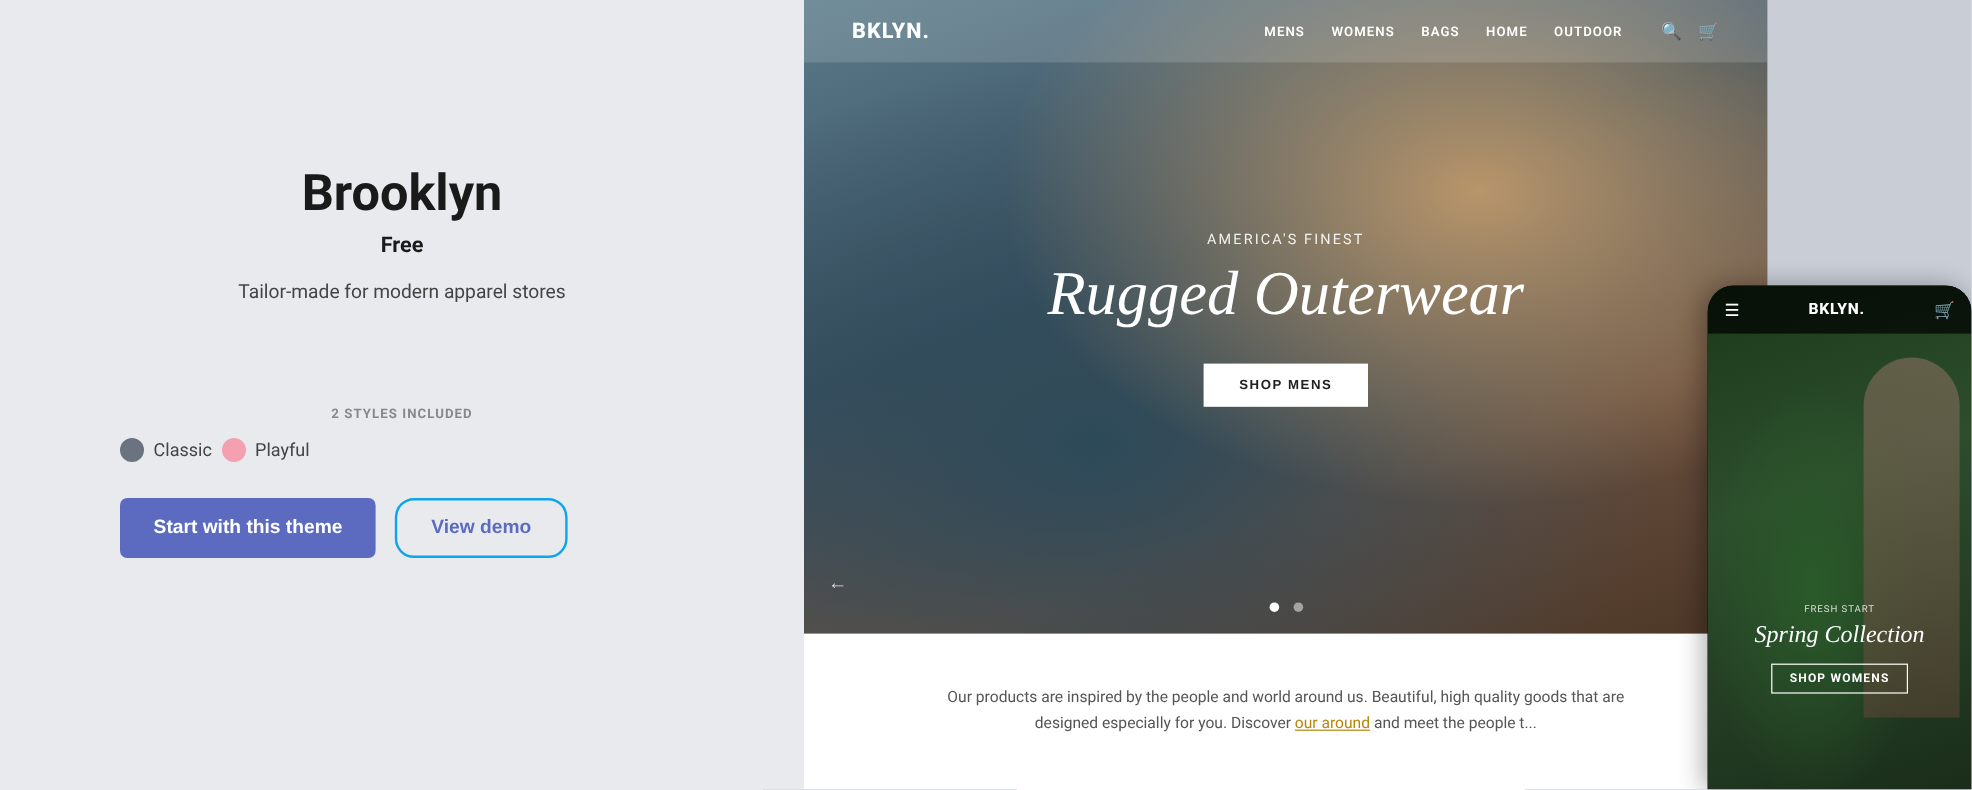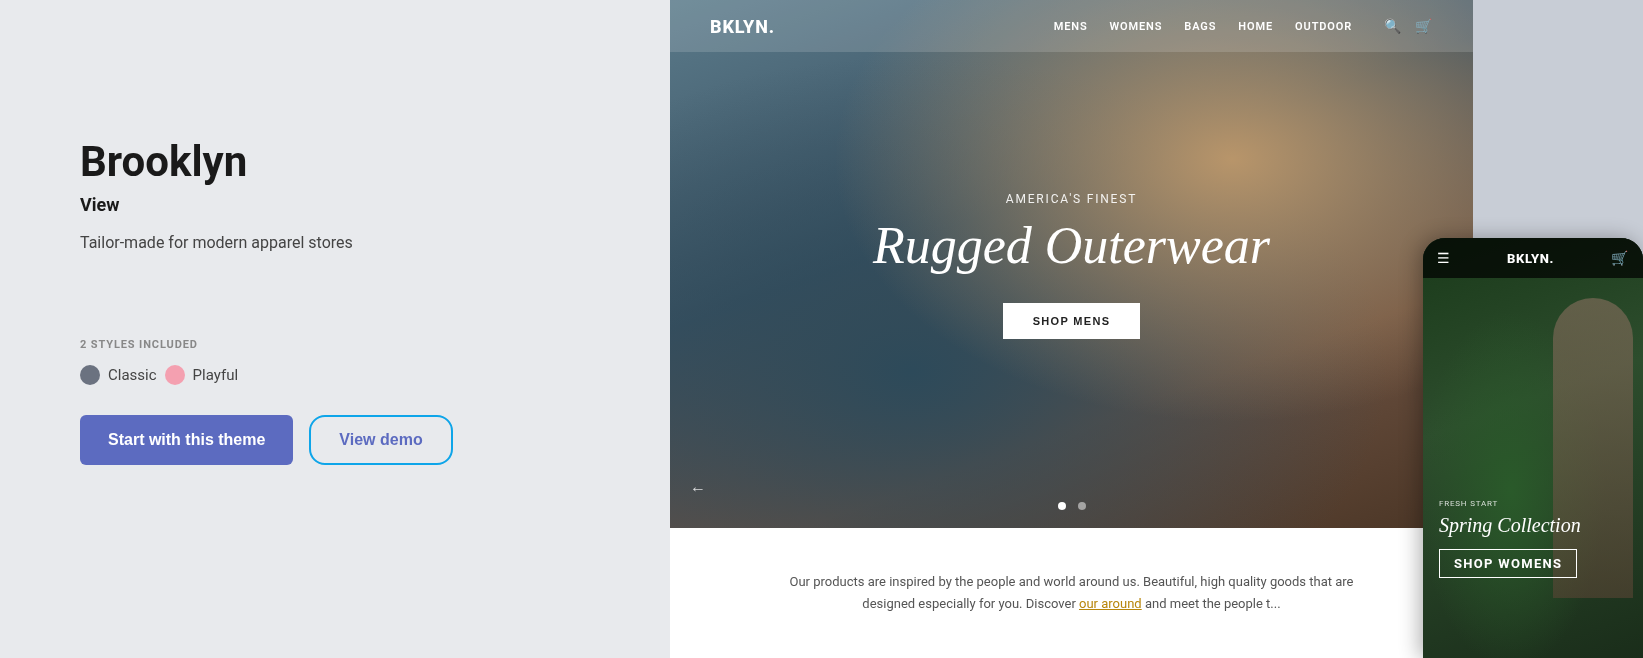--- a/index.html
+++ b/index.html
@@ -1,34 +1,34 @@
 <!DOCTYPE html>
 <html><head>
   <meta charset="utf-8">
   <style>
-    * { box-sizing: border-box; margin: 0; padding: 0; }
+    * { box-sizing: border-box; margin: 0; padding: 0; text-align: center; }
     body {
       font-family: -apple-system, BlinkMacSystemFont, 'Segoe UI', Roboto, sans-serif;
       background: #e8eaed;
       width: 1643px;
       height: 658px;
       overflow: hidden;
       display: flex;
     }
 
     
     .left-panel {
       width: 670px;
       min-width: 670px;
       height: 602px;
       background: #e8eaed;
       display: flex;
       flex-direction: column;
       justify-content: center;
-      padding: 0 80px;
+      padding: 0 100px;
     }
 
     .theme-title {
       font-size: 42px;
       font-weight: 700;
       color: #1a1a1a;
       margin-bottom: 8px;
     }
 
     .theme-price {
@@ -391,21 +391,21 @@
       font-style: italic;
       font-family: Georgia, serif;
       margin-bottom: 12px;
     }
 
     .mobile-hero-btn {
       background: transparent;
       color: #fff;
       border: 1px solid #fff;
       padding: 6px 14px;
-      font-size: 13px;
+      font-size: 10px;
       font-weight: 700;
       letter-spacing: 0.1em;
       text-transform: uppercase;
       display: inline-block;
     }
 
     
     .mobile-person {
       position: absolute;
       right: 10px;
@@ -415,21 +415,21 @@
       background: linear-gradient(180deg, #8a7060 0%, #5a4535 100%);
       border-radius: 40px 40px 0 0;
       opacity: 0.6;
     }
   </style>
 </head>
 <body>
 
 <div class="left-panel">
   <h1 class="theme-title">Brooklyn</h1>
-  <div class="theme-price">View</div>
+  <div class="theme-price">Free</div>
   <div class="theme-description">Tailor-made for modern apparel stores</div>
 
   <div class="styles-label">2 STYLES INCLUDED</div>
 
   <div class="styles-row">
     <div class="style-option">
       <div class="style-dot classic"></div>
       <span class="style-name">Classic</span>
     </div>
     <div class="style-option">

